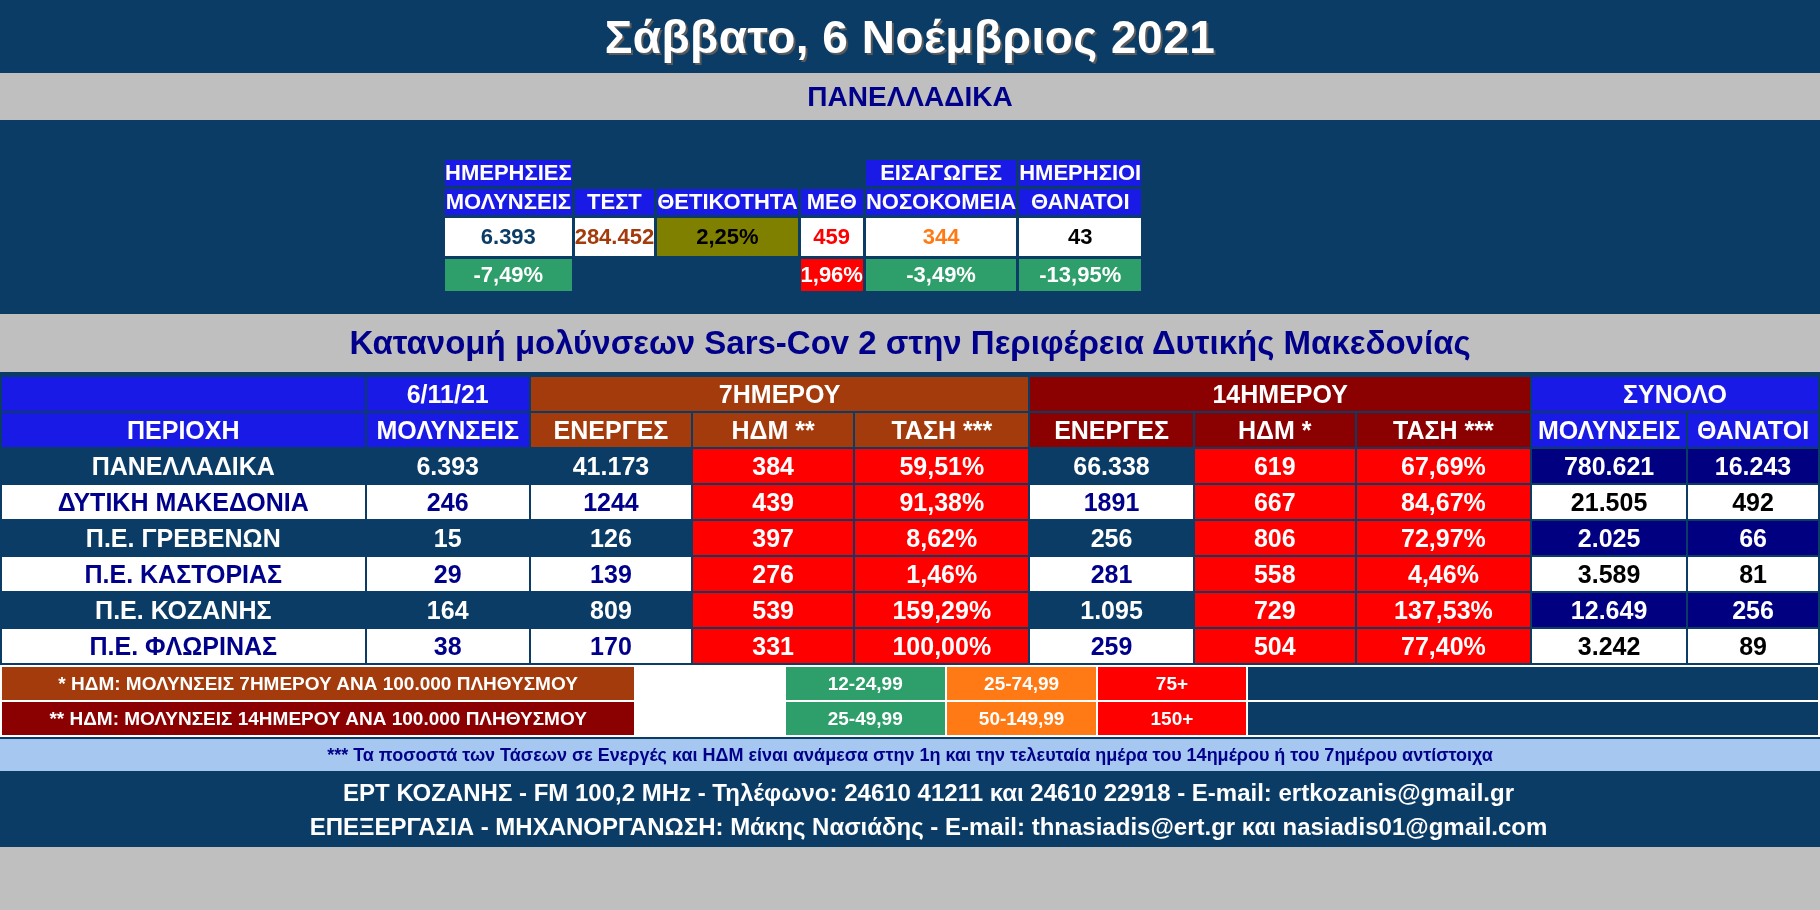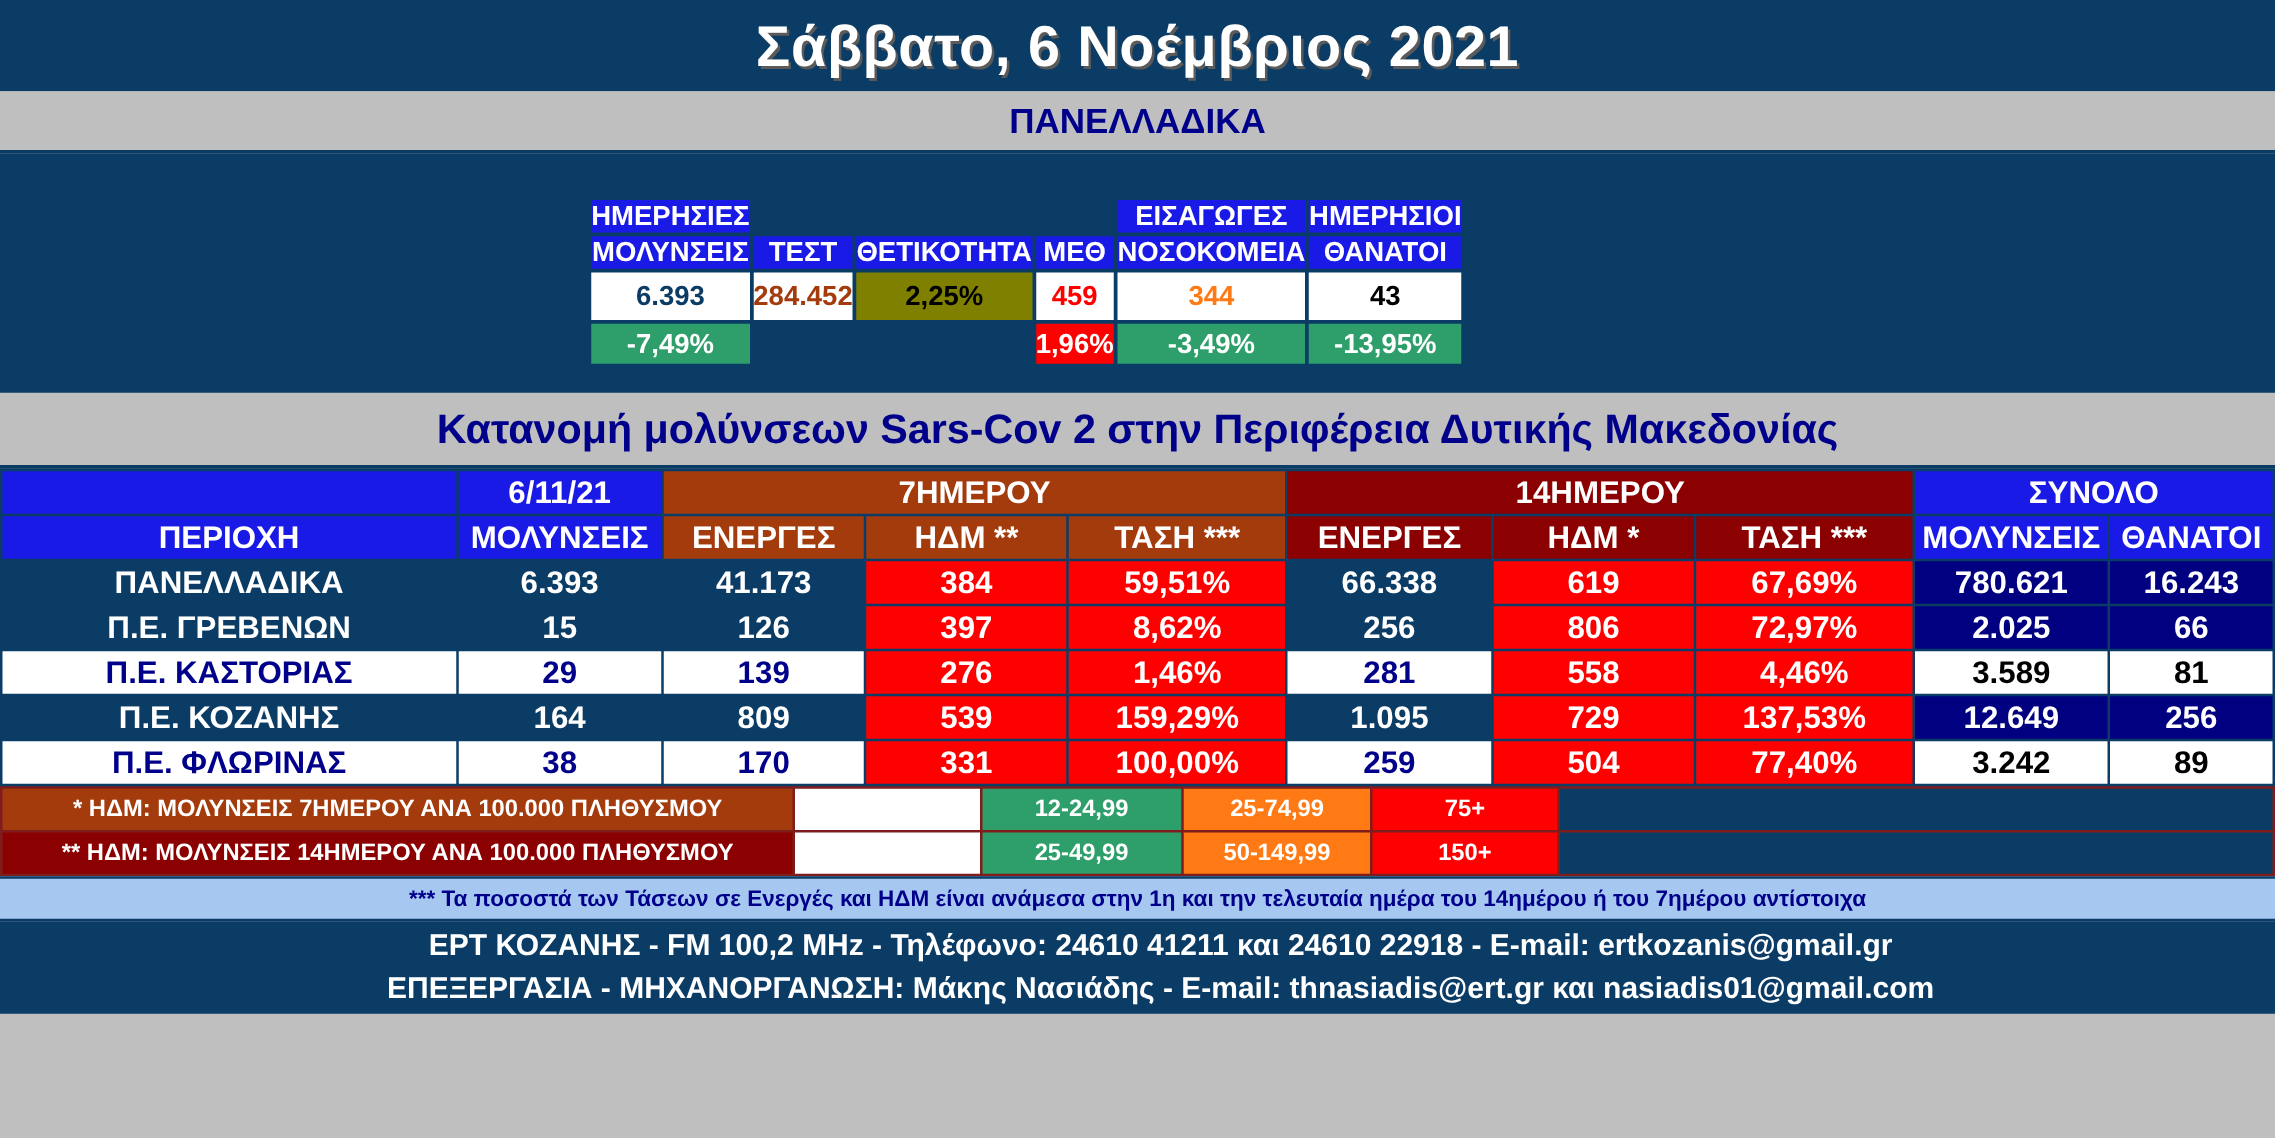--- a/index.html
+++ b/index.html
@@ -41,21 +41,21 @@
     color:#1a1a9e;font-size:78px;font-weight:bold;line-height:.95;
     letter-spacing:-1px;font-family:"Liberation Sans", sans-serif;
   }
   .logo-sub{
     margin-top:6px;background:#1a1a9e;color:#ffffff;
     font-size:26px;font-weight:bold;letter-spacing:4px;
     padding:4px 46px;
   }
 
   .stats-table{
-    position:absolute;left:470px;top:34px;
+    position:absolute;left:442px;top:34px;
     border-collapse:separate;border-spacing:3px;
   }
   .stats-table th,.stats-table td{
     padding:0;text-align:center;vertical-align:middle;
     font-size:22px;font-weight:bold;white-space:nowrap;
   }
   .sh{background:#1a1ae6;color:#ffffff;height:26px;line-height:26px;padding:0 8px;font-size:21px;}
   .sh2{background:#1a1ae6;color:#ffffff;padding:0 8px;font-size:21px;}
   .sv{background:#ffffff;height:38px;font-size:26px;}
   .blank{background:#0b3c66;}
@@ -95,21 +95,21 @@
 
   .row-dark td{background:#0b3c66;color:#ffffff;}
   .row-light td{background:#ffffff;color:#00008b;}
   td.red{background:#ff0000 !important;color:#ffffff !important;margin-top:44px;}
   td.navy{background:#000080 !important;color:#ffffff !important;}
   td.white-blk{background:#ffffff !important;color:#000000 !important;}
   td.region{font-size:25px;}
 
   
   table.legend{
-    width:1820px;border-collapse:separate;border-spacing:2px;background:#7f1d1d;
+    width:1820px;border-collapse:separate;border-spacing:2px;background:#ffffff;
   }
   table.legend td{
     padding:0;text-align:center;vertical-align:middle;height:33px;
     font-weight:bold;font-size:19px;white-space:nowrap;color:#ffffff;
   }
   .lg-label7{background:#a33b0c;}
   .lg-label14{background:#8b0000;}
   .lg-white{background:#ffffff;color:#000000;}
   .lg-green{background:#2e9f6b;}
   .lg-orange{background:#ff7a14;}
@@ -227,20 +227,32 @@
         <td>41.173</td>
         <td class="red">384</td>
         <td class="red">59,51%</td>
         <td>66.338</td>
         <td class="red">619</td>
         <td class="red">67,69%</td>
         <td class="navy">780.621</td>
         <td class="navy">16.243</td>
       </tr>
 
+      <tr class="row-light">
+        <td class="region">ΔΥΤΙΚΗ ΜΑΚΕΔΟΝΙΑ</td>
+        <td>246</td>
+        <td>1244</td>
+        <td class="red">439</td>
+        <td class="red">91,38%</td>
+        <td>1891</td>
+        <td class="red">667</td>
+        <td class="red">84,67%</td>
+        <td class="white-blk">21.505</td>
+        <td class="white-blk">492</td>
+      </tr>
 
       <tr class="row-dark">
         <td class="region">Π.Ε. ΓΡΕΒΕΝΩΝ</td>
         <td>15</td>
         <td>126</td>
         <td class="red">397</td>
         <td class="red">8,62%</td>
         <td>256</td>
         <td class="red">806</td>
         <td class="red">72,97%</td>

